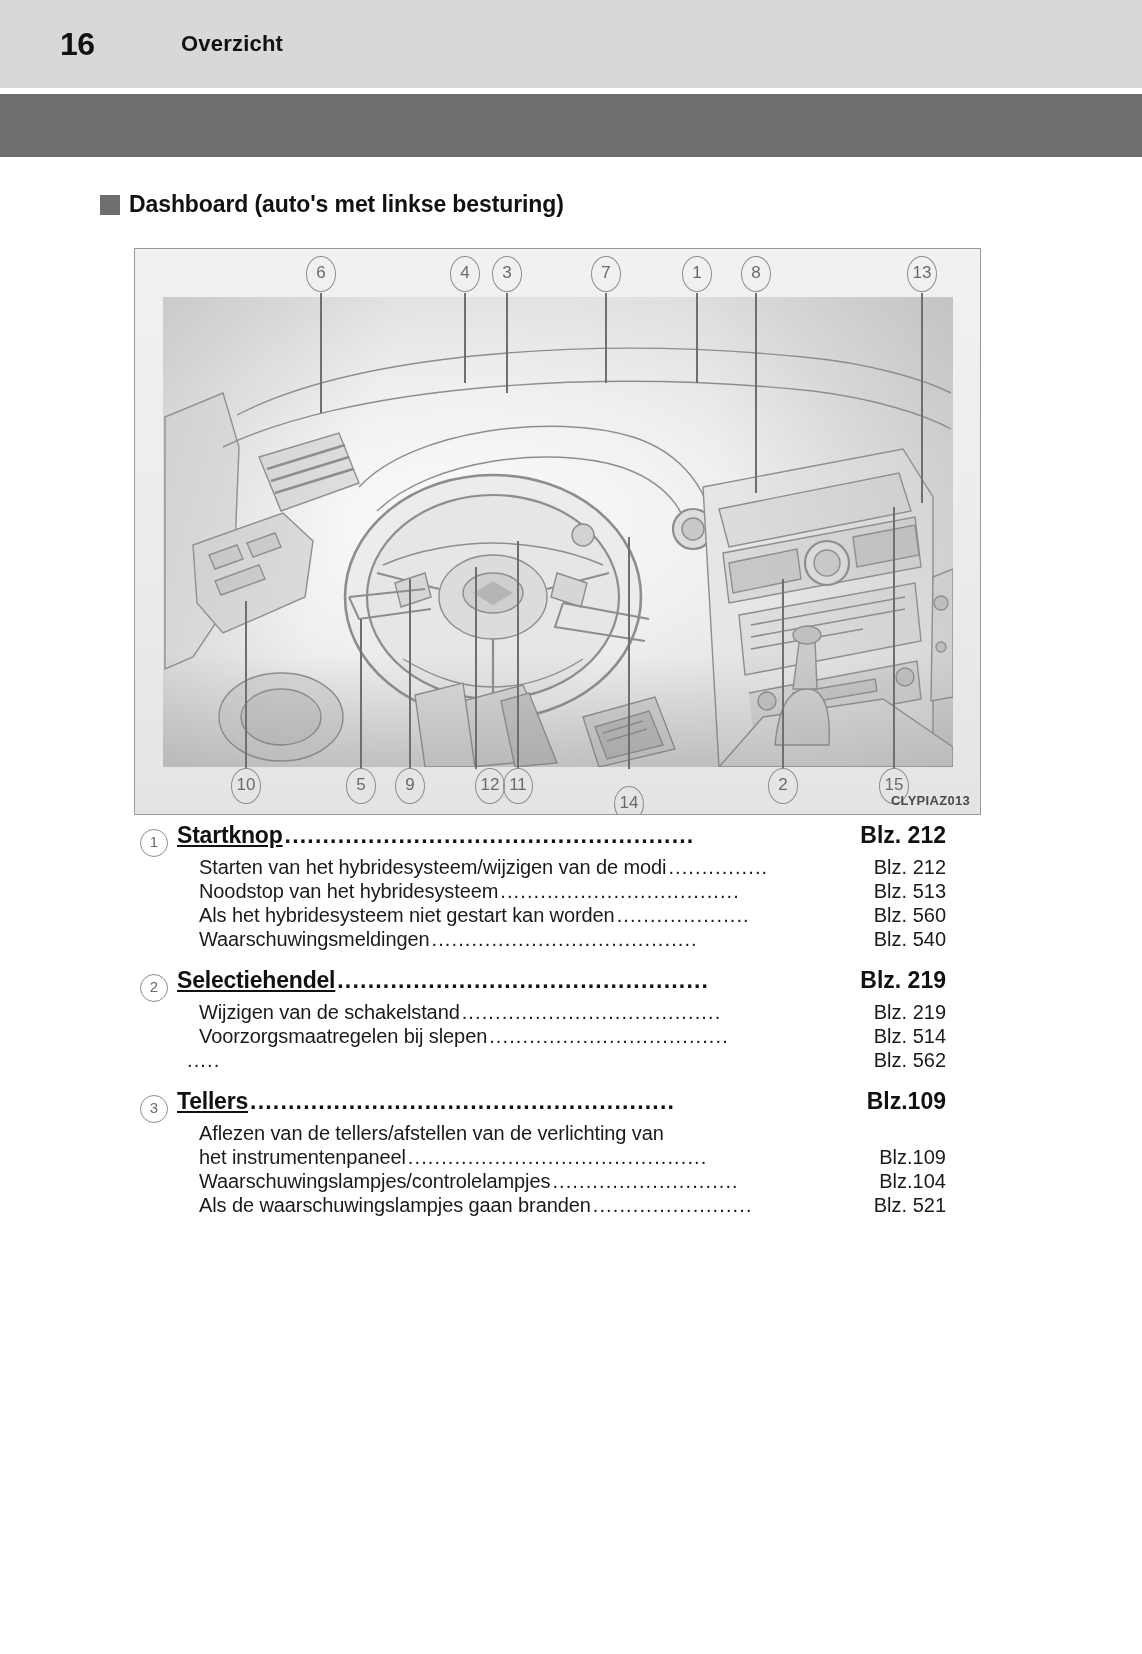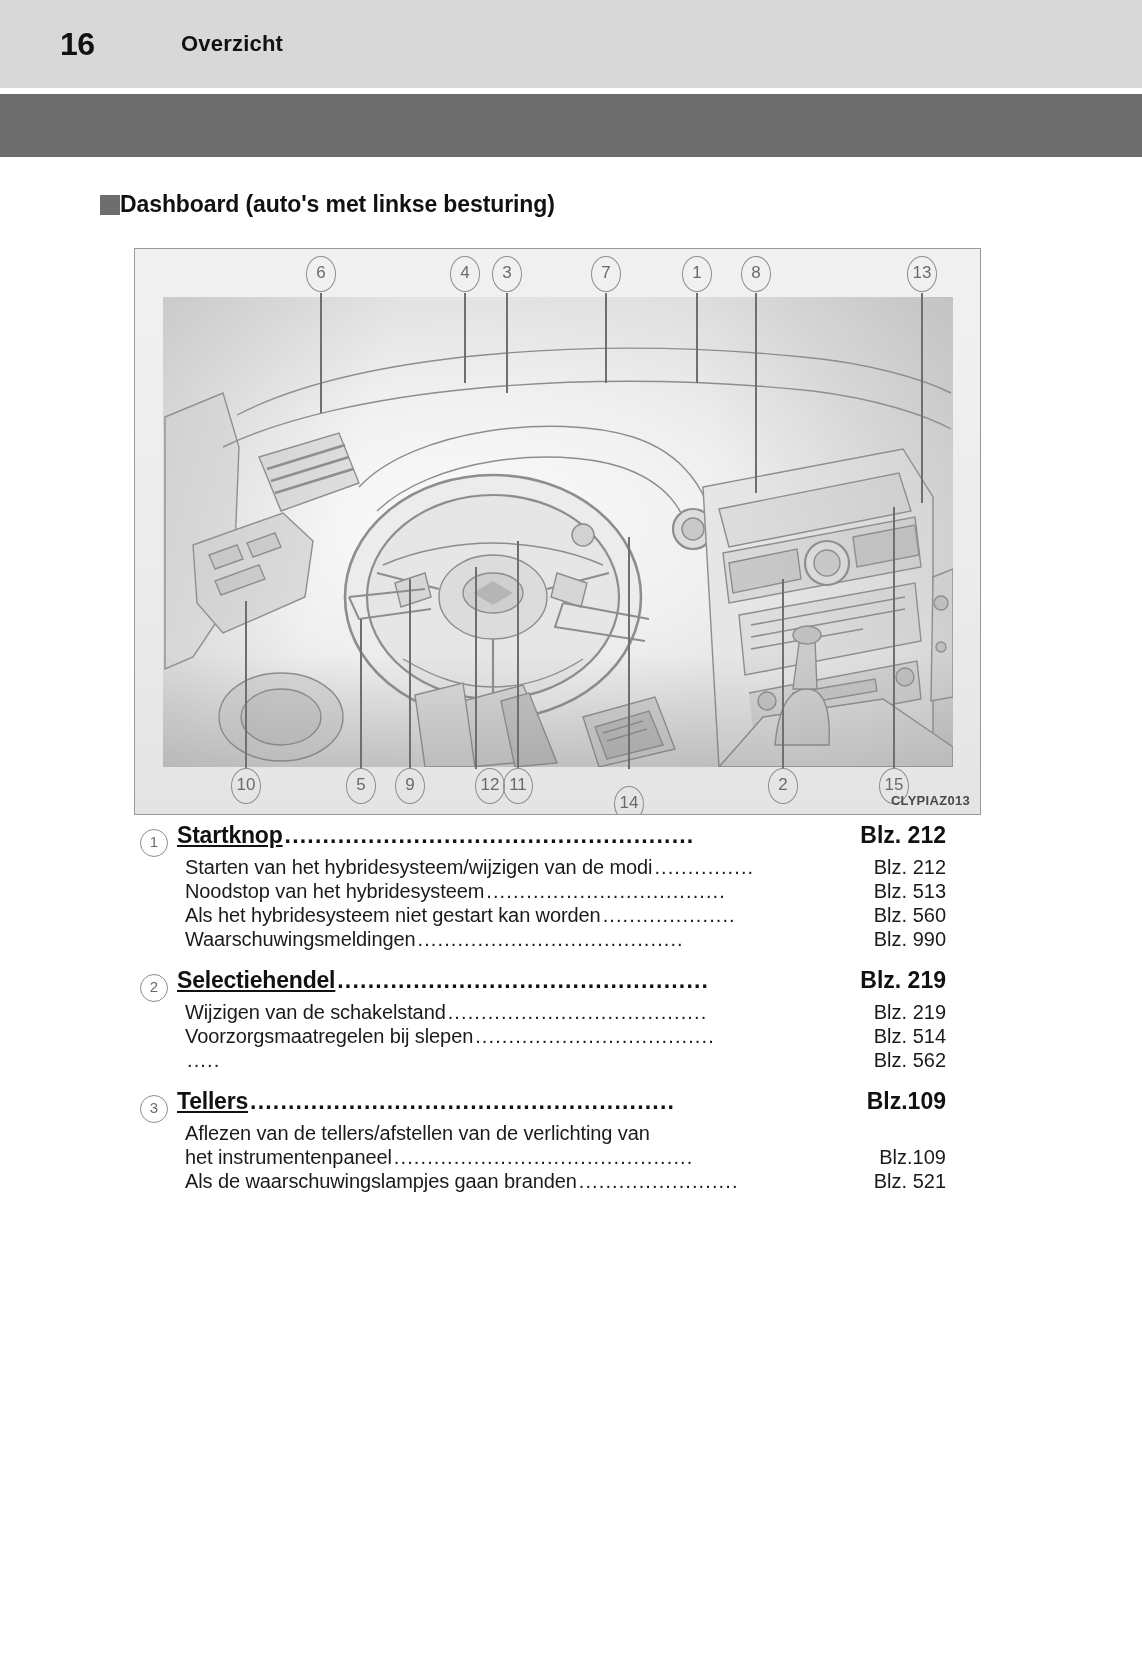--- a/index.html
+++ b/index.html
@@ -51,20 +51,21 @@
     width: 1142px; height: 63px;
     background: #6e6e6e;
   }
 
   
   .section-title {
     position: absolute;
     left: 100px; top: 191px;
     display: flex;
     align-items: center;
+    gap: 9px;
   }
   .section-square {
     width: 20px; height: 20px;
     background: #6e6e6e;
     display: inline-block;
   }
   .section-label {
     font-size: 23px;
     font-weight: bold;
     color: #111;
@@ -181,20 +182,21 @@
     display: flex;
     align-items: baseline;
     padding-left: 45px;
     margin-bottom: 1px;
   }
   .sub-text {
     font-size: 20px;
     color: #1a1a1a;
     white-space: nowrap;
     letter-spacing: -0.1px;
+    margin-left: 14px;
   }
   .sub-dots {
     flex: 1 1 auto;
     overflow: hidden;
     white-space: nowrap;
     font-size: 20px;
     color: #1a1a1a;
     margin: 0 2px;
     letter-spacing: 1.1px;
   }
@@ -361,21 +363,21 @@
       <span class="sub-page">Blz. 513</span>
     </div>
     <div class="sub">
       <span class="sub-text">Als het hybridesysteem niet gestart kan worden</span>
       <span class="sub-dots">....................</span>
       <span class="sub-page">Blz. 560</span>
     </div>
     <div class="sub">
       <span class="sub-text">Waarschuwingsmeldingen</span>
       <span class="sub-dots">........................................</span>
-      <span class="sub-page">Blz. 990</span>
+      <span class="sub-page">Blz. 540</span>
     </div>
   </div>
 
   <div class="entry entry-2">
     <div class="entry-head">
       <span class="bullet">2</span>
       <span class="head-text">Selectiehendel</span>
       <span class="head-dots">.................................................</span>
       <span class="head-page">Blz. 219</span>
     </div>
@@ -405,19 +407,24 @@
     <div class="sub nodots nopage">
       <span class="sub-text">Aflezen van de tellers/afstellen van de verlichting van</span>
 
     </div>
     <div class="sub">
       <span class="sub-text">het instrumentenpaneel</span>
       <span class="sub-dots">.............................................</span>
       <span class="sub-page">Blz.109</span>
     </div>
     <div class="sub">
+      <span class="sub-text">Waarschuwingslampjes/controlelampjes</span>
+      <span class="sub-dots">............................</span>
+      <span class="sub-page">Blz.104</span>
+    </div>
+    <div class="sub">
       <span class="sub-text">Als de waarschuwingslampjes gaan branden</span>
       <span class="sub-dots">........................</span>
       <span class="sub-page">Blz. 521</span>
     </div>
   </div>
 
 </div>
 
 </body></html>

